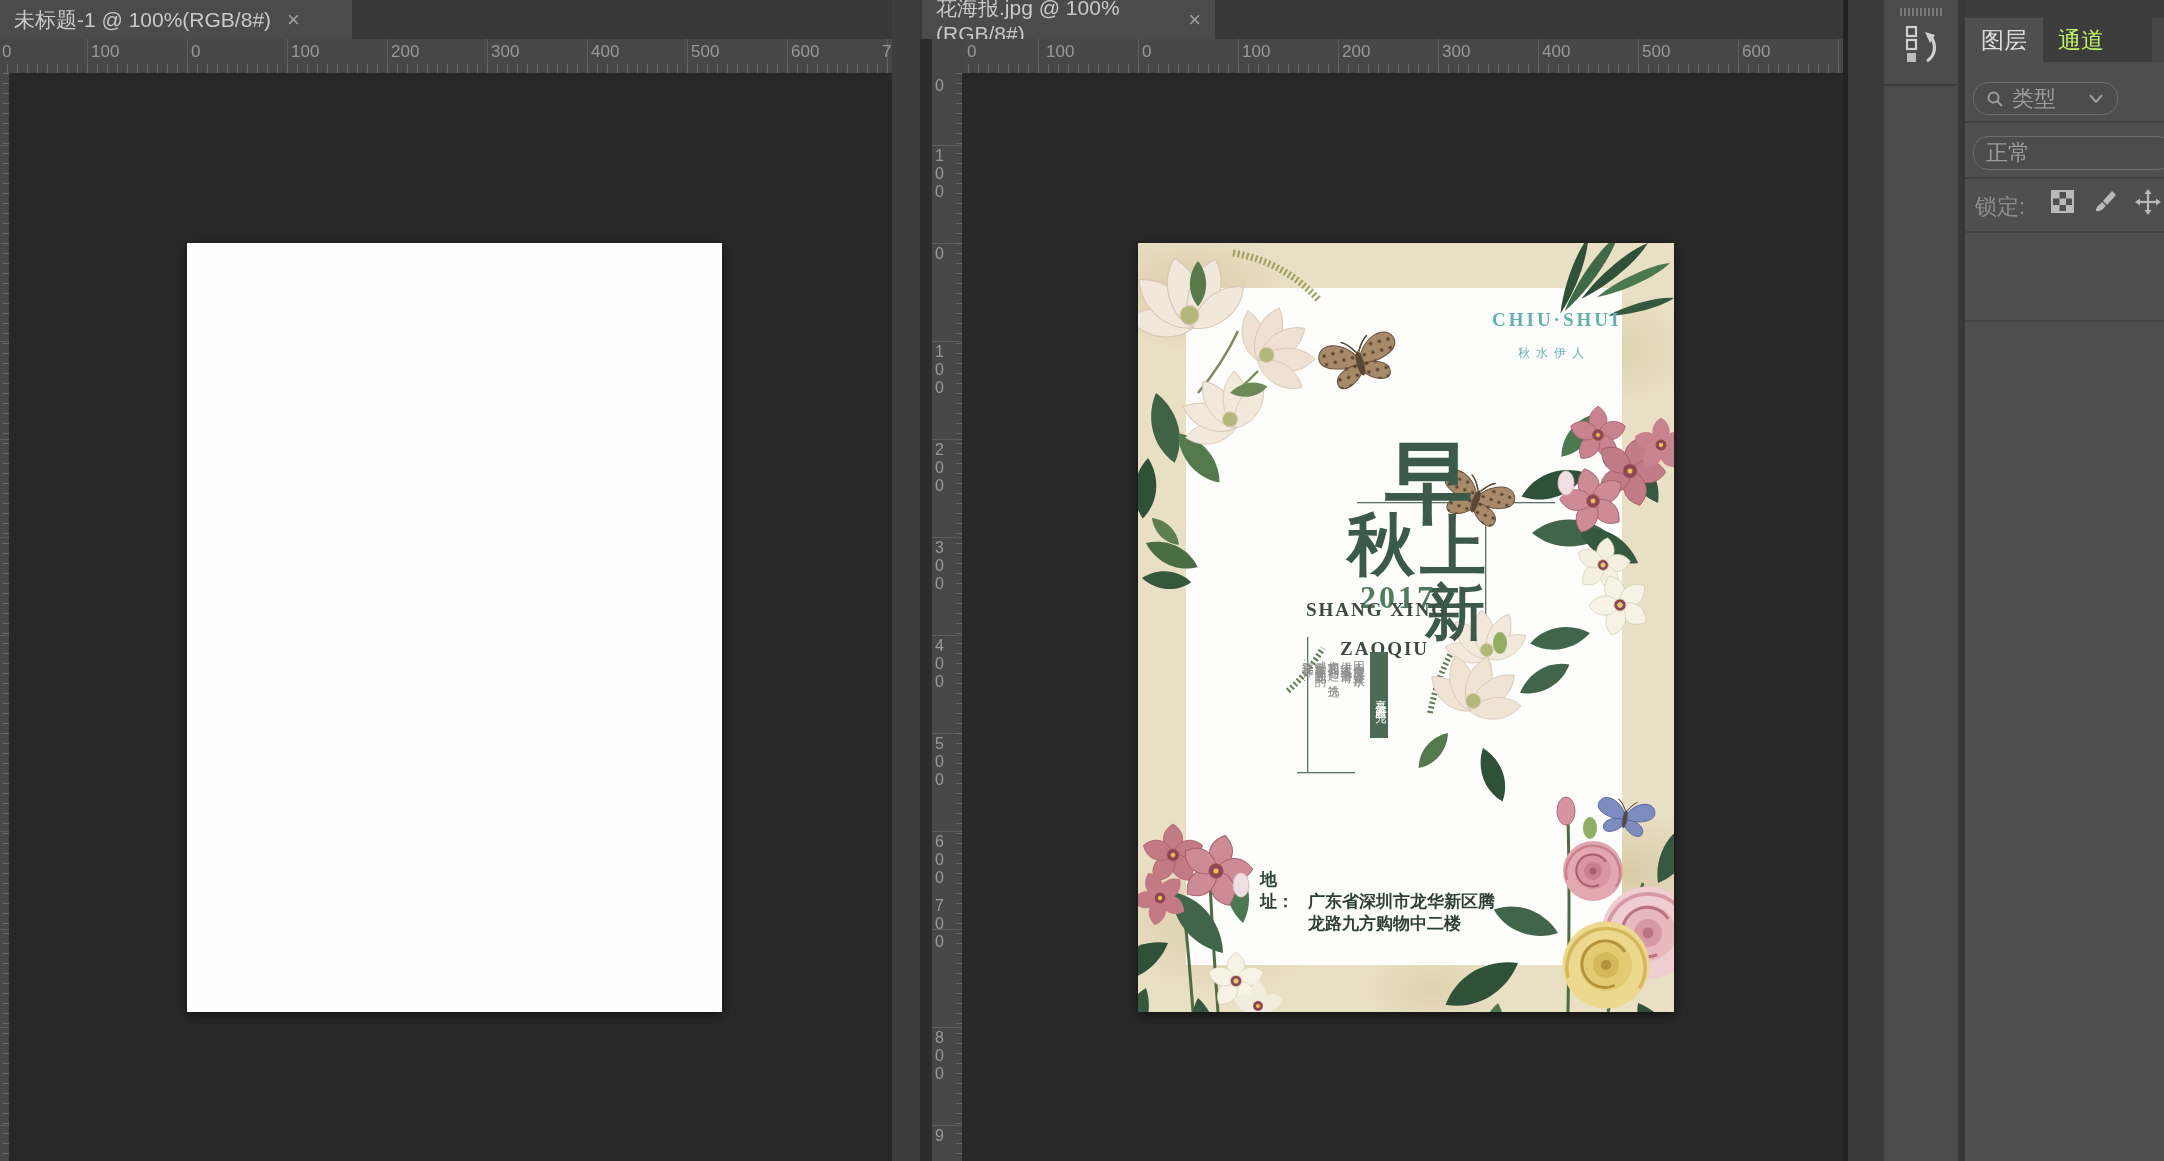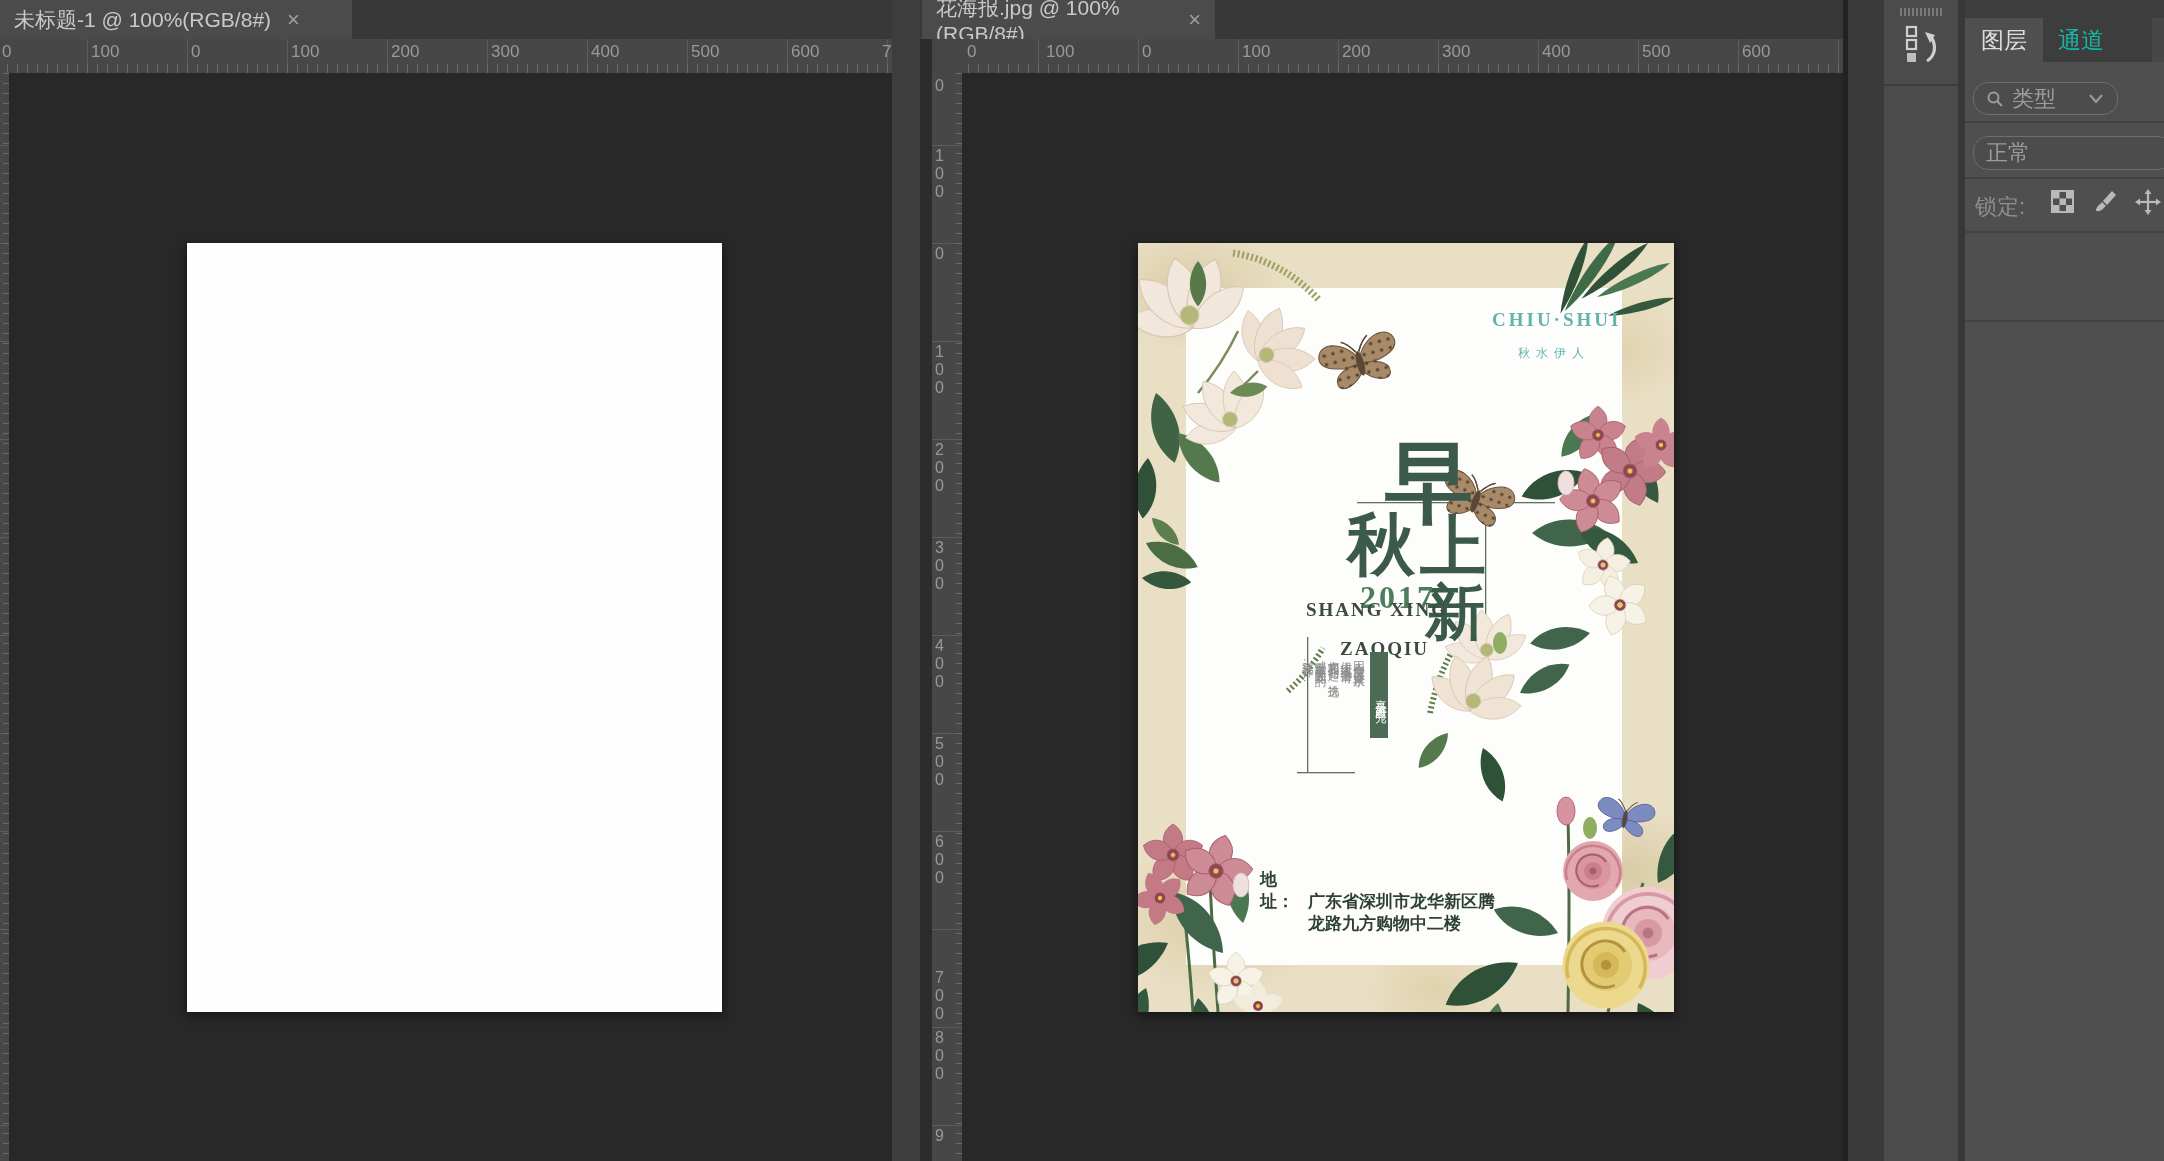--- a/index.html
+++ b/index.html
@@ -48,21 +48,21 @@
   .dock .grip{position:absolute;left:16px;top:8px;width:42px;height:8px;
       background:repeating-linear-gradient(to right,#7a7a7a 0 2px,transparent 2px 4px);}
   .dock .divider{position:absolute;left:0;right:0;top:84px;height:2px;background:#3c3c3c;}
 
   
   .panel{position:absolute;top:0;bottom:0;left:1965px;width:199px;background:#4f4f4f;overflow:hidden;}
   .ptabbar{position:absolute;left:0;right:0;top:0;height:62px;background:#3d3d3d;}
   .ptab{position:absolute;top:18px;height:44px;display:flex;align-items:center;justify-content:center;
         font-size:23px;}
   .ptab.active{background:#4f4f4f;color:#dedede;}
-  .ptab.inactive{color:#14b8a6;}
+  .ptab.inactive{color:#bef264;}
   .prow-div{position:absolute;left:0;right:0;height:2px;background:#434343;}
   .field{position:absolute;border:1px solid #6e6e6e;border-radius:15px;background:#4c4c4c;
          display:flex;align-items:center;color:#9c9c9c;font-size:22px;box-sizing:border-box;}
   .locklabel{position:absolute;color:#8f8f8f;font-size:22px;}
   .lockicon{position:absolute;width:26px;height:26px;cursor:pointer;}
   .layerrow{position:absolute;left:0;right:0;top:233px;height:87px;}
   .layerhl{position:absolute;left:58px;right:0;top:7px;bottom:0;background:#696969;}
   .layername{position:absolute;left:133px;top:32px;color:#e5e5e5;font-size:24px;}
   .thumb{position:absolute;left:67px;top:17px;width:46px;height:65px;background:#fff;
          border:3px solid #1e1e1e;box-sizing:border-box;}
@@ -152,21 +152,21 @@
   <div class="vruler" style="left:932px;width:30px;">
     <span class="vlab" style="top:-14px">00</span>
     <span class="vlab" style="top:74px">100</span>
     <span class="vlab" style="top:172px">0</span>
     <span class="vlab" style="top:270px">100</span>
     <span class="vlab" style="top:368px">200</span>
     <span class="vlab" style="top:466px">300</span>
     <span class="vlab" style="top:564px">400</span>
     <span class="vlab" style="top:662px">500</span>
     <span class="vlab" style="top:760px">600</span>
-    <span class="vlab" style="top:896px">700</span>
+    <span class="vlab" style="top:824px">700</span>
     <span class="vlab" style="top:956px">800</span>
     <span class="vlab" style="top:1054px">9</span>
   </div>
 
   <div class="poster">
     <div class="pwhite"></div>
 
     <svg class="abs" style="left:0;top:0;" width="536" height="769" viewBox="0 0 536 769">
       <defs>
         <path id="pet" d="M0,0 C9,-8 12,-26 0,-38 C-12,-26 -9,-8 0,0Z"></path>

